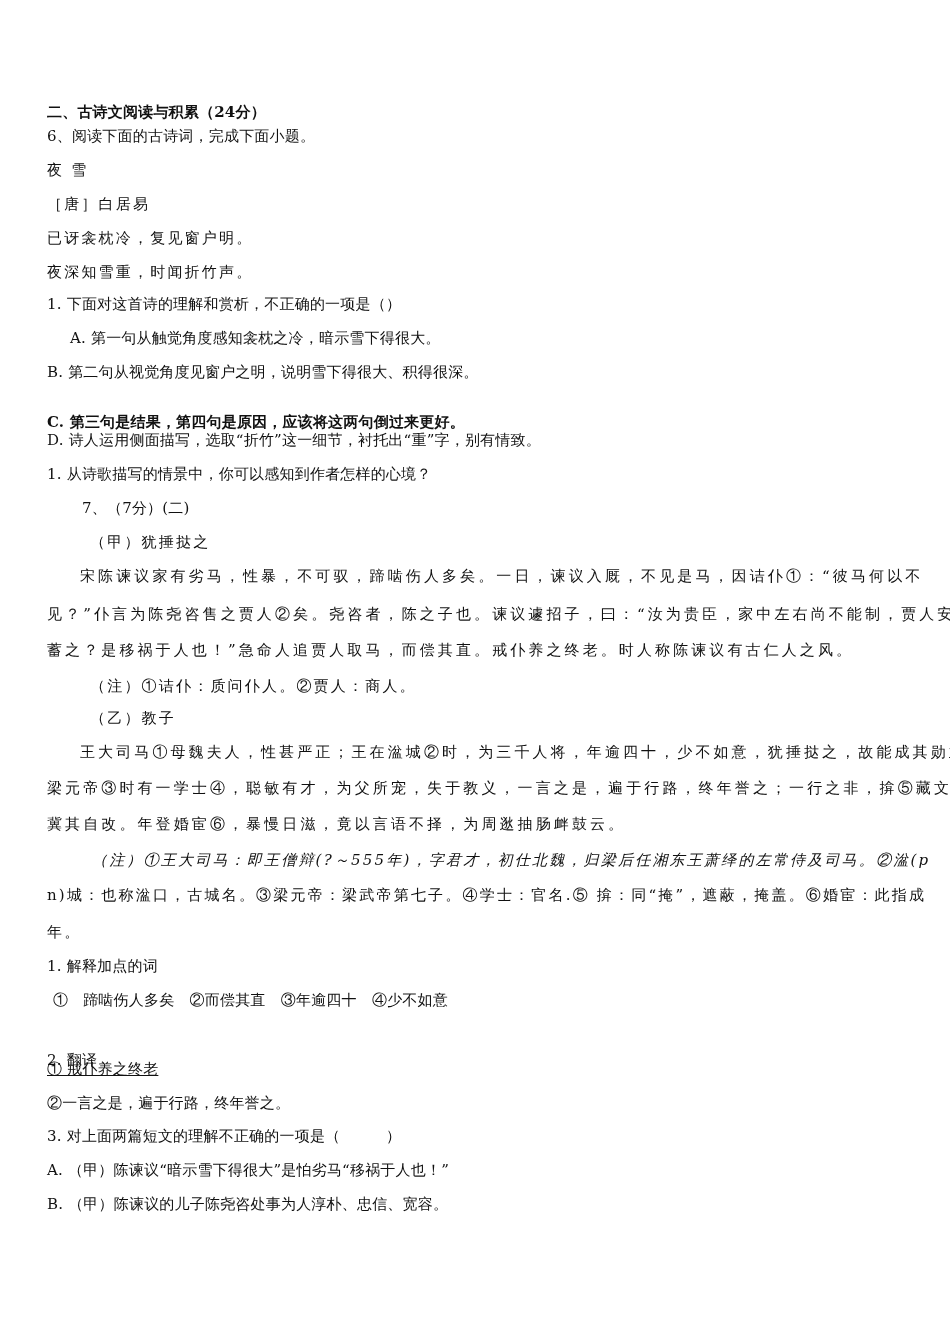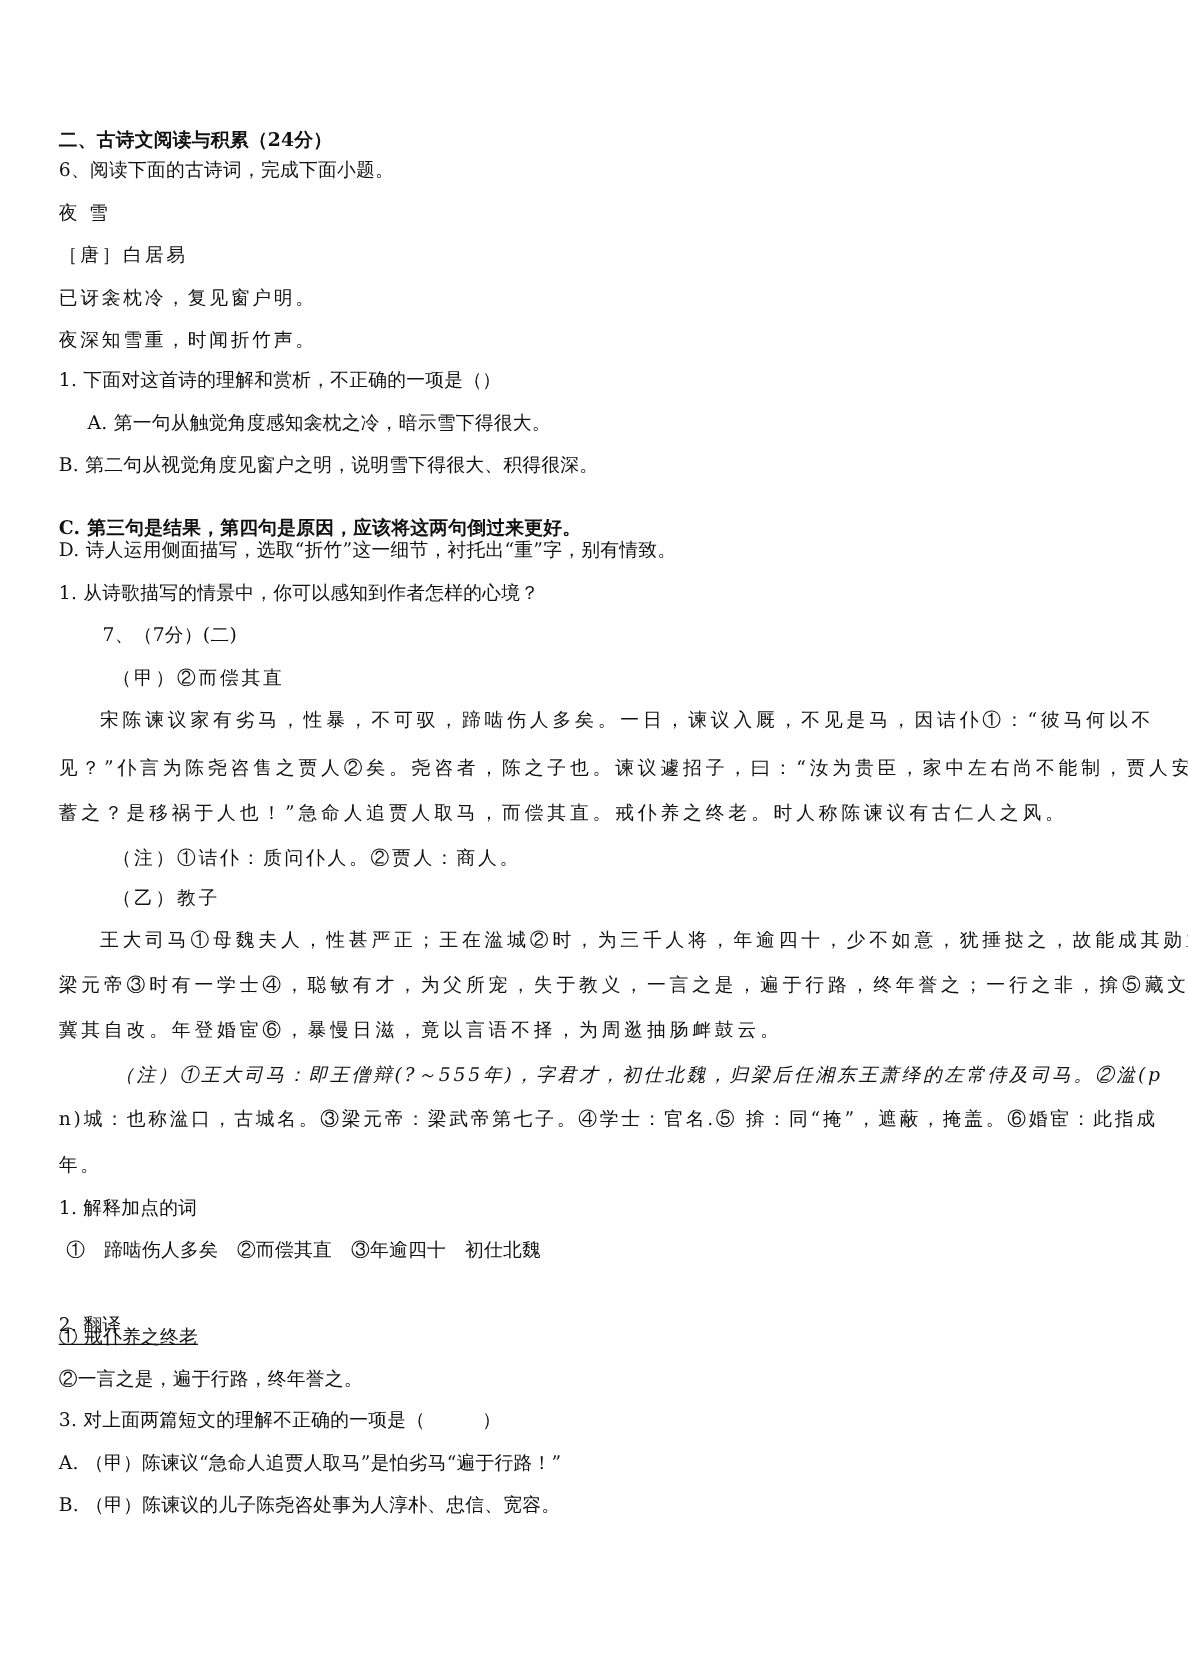--- a/index.html
+++ b/index.html
@@ -34,36 +34,36 @@
   <div class="line kai" style="top:262px;">夜深知雪重，时闻折竹声。</div>
 
   <div class="line" style="top:294px;">1. 下面对这首诗的理解和赏析，不正确的一项是（）</div>
   <div class="line" style="top:328px;margin-left:23px;">A. 第一句从触觉角度感知衾枕之冷，暗示雪下得很大。</div>
   <div class="line" style="top:362px;">B. 第二句从视觉角度见窗户之明，说明雪下得很大、积得很深。</div>
   <div class="line" style="top:412px;font-weight:bold;">C. 第三句是结果，第四句是原因，应该将这两句倒过来更好。</div>
   <div class="line" style="top:430px;">D. 诗人运用侧面描写，选取“折竹”这一细节，衬托出“重”字，别有情致。</div>
   <div class="line" style="top:464px;">1. 从诗歌描写的情景中，你可以感知到作者怎样的心境？</div>
 
   <div class="line ind1" style="top:498px;">7、（7分）(二)</div>
-  <div class="line ind2 kai" style="top:532px;">（甲）②而偿其直</div>
+  <div class="line ind2 kai" style="top:532px;">（甲）犹捶挞之</div>
   <div class="line kai-wide" style="top:566px; left:80px;">宋陈谏议家有劣马，性暴，不可驭，蹄啮伤人多矣。一日，谏议入厩，不见是马，因诘仆①：“彼马何以不</div>
   <div class="line kai-wide" style="top:604px;">见？”仆言为陈尧咨售之贾人②矣。尧咨者，陈之子也。谏议遽招子，曰：“汝为贵臣，家中左右尚不能制，贾人安能</div>
   <div class="line kai-wide" style="top:640px;">蓄之？是移祸于人也！”急命人追贾人取马，而偿其直。戒仆养之终老。时人称陈谏议有古仁人之风。</div>
   <div class="line ind2 kai" style="top:676px;">（注）①诘仆：质问仆人。②贾人：商人。</div>
 
   <div class="line ind2 kai" style="top:708px;">（乙）教子</div>
   <div class="line kai-wide" style="top:742px; left:80px;">王大司马①母魏夫人，性甚严正；王在湓城②时，为三千人将，年逾四十，少不如意，犹捶挞之，故能成其勋业。</div>
   <div class="line kai-wide" style="top:778px;">梁元帝③时有一学士④，聪敏有才，为父所宠，失于教义，一言之是，遍于行路，终年誉之；一行之非，揜⑤藏文饰，</div>
   <div class="line kai-wide" style="top:814px;">冀其自改。年登婚宦⑥，暴慢日滋，竟以言语不择，为周逖抽肠衅鼓云。</div>
   <div class="line ind3 kai" style="top:850px;font-style:italic;">（注）①王大司马：即王僧辩(?～555年)，字君才，初仕北魏，归梁后任湘东王萧绎的左常侍及司马。②湓(p</div>
   <div class="line kai" style="top:885px;">n)城：也称湓口，古城名。③梁元帝：梁武帝第七子。④学士：官名.⑤ 揜：同“掩”，遮蔽，掩盖。⑥婚宦：此指成</div>
   <div class="line kai" style="top:922px;">年。</div>
 
   <div class="line" style="top:956px;">1. 解释加点的词</div>
-  <div class="line sub" style="top:990px;">① 蹄啮伤人多矣　②而偿其直　③年逾四十　初仕北魏</div>
+  <div class="line sub" style="top:990px;">① 蹄啮伤人多矣　②而偿其直　③年逾四十　④少不如意</div>
   <div class="line" style="top:1025px;margin-top:25px;">2. 翻译</div>
   <div class="line" style="top:1059px;text-decoration:underline;">① 戒仆养之终老</div>
   <div class="line" style="top:1093px;">②一言之是，遍于行路，终年誉之。</div>
   <div class="line" style="top:1126px;">3. 对上面两篇短文的理解不正确的一项是（　　　）</div>
-  <div class="line" style="top:1160px;">A. （甲）陈谏议“急命人追贾人取马”是怕劣马“遍于行路！”</div>
+  <div class="line" style="top:1160px;">A. （甲）陈谏议“暗示雪下得很大”是怕劣马“移祸于人也！”</div>
   <div class="line" style="top:1194px;">B. （甲）陈谏议的儿子陈尧咨处事为人淳朴、忠信、宽容。</div>
 
 </div>
 
 </body></html>

